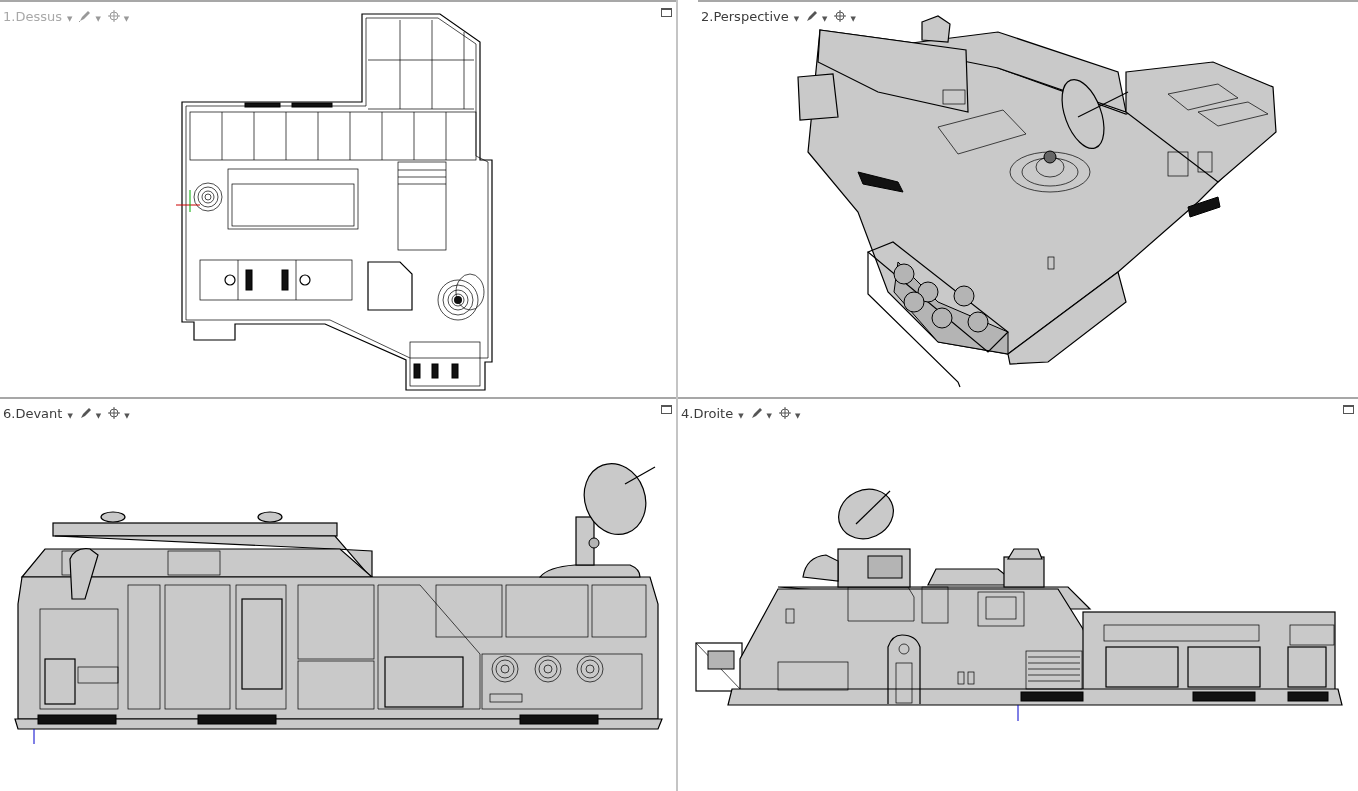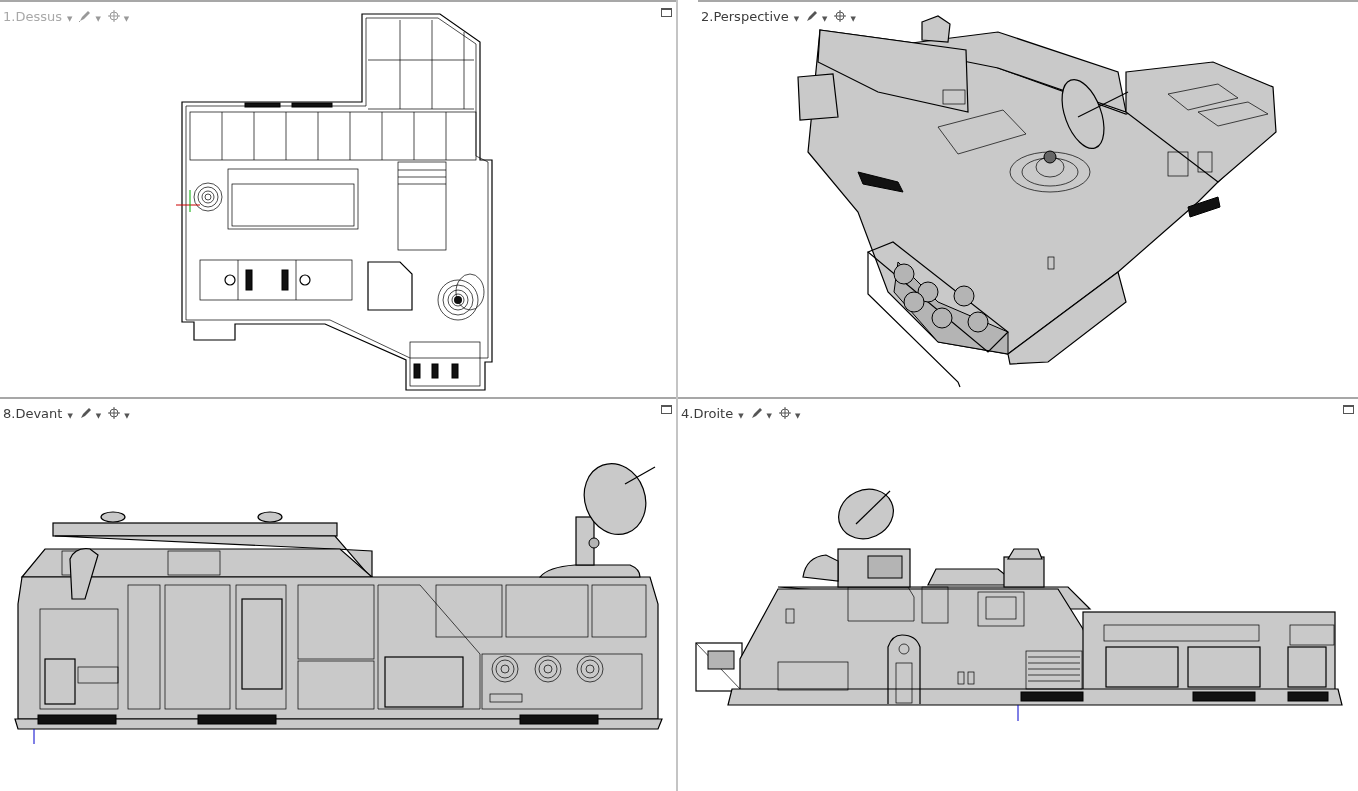--- a/index.html
+++ b/index.html
@@ -178,21 +178,21 @@
     <path class="fillk" d="M160 170 L200 180 L205 190 L165 182 Z"></path>
     <path class="fillk" d="M490 205 L520 195 L522 205 L492 215 Z"></path>
     <rect class="lt" x="470" y="150" width="20" height="24"></rect>
       <rect class="lt" x="500" y="150" width="14" height="20"></rect>
     <rect class="lt" x="245" y="88" width="22" height="14"></rect>
   </svg>
 </div>
 
 <div class="vp" id="vp3">
   <div class="hdr">
-    <span class="title">8.Devant</span>
+    <span class="title">6.Devant</span>
     <span class="caret">▼</span>
     <svg class="ico" viewBox="0 0 14 14">
         <path d="M2 12 L4 8 L10 2 L12 4 L6 10 Z" fill="#555"></path>
       </svg>
     <span class="caret">▼</span>
     <svg class="ico" viewBox="0 0 14 14">
         <circle cx="7" cy="7" r="4" fill="none" stroke="#555"></circle>
         <line x1="7" y1="1" x2="7" y2="13" stroke="#555"></line>
         <line x1="1" y1="7" x2="13" y2="7" stroke="#555"></line>
       </svg>

